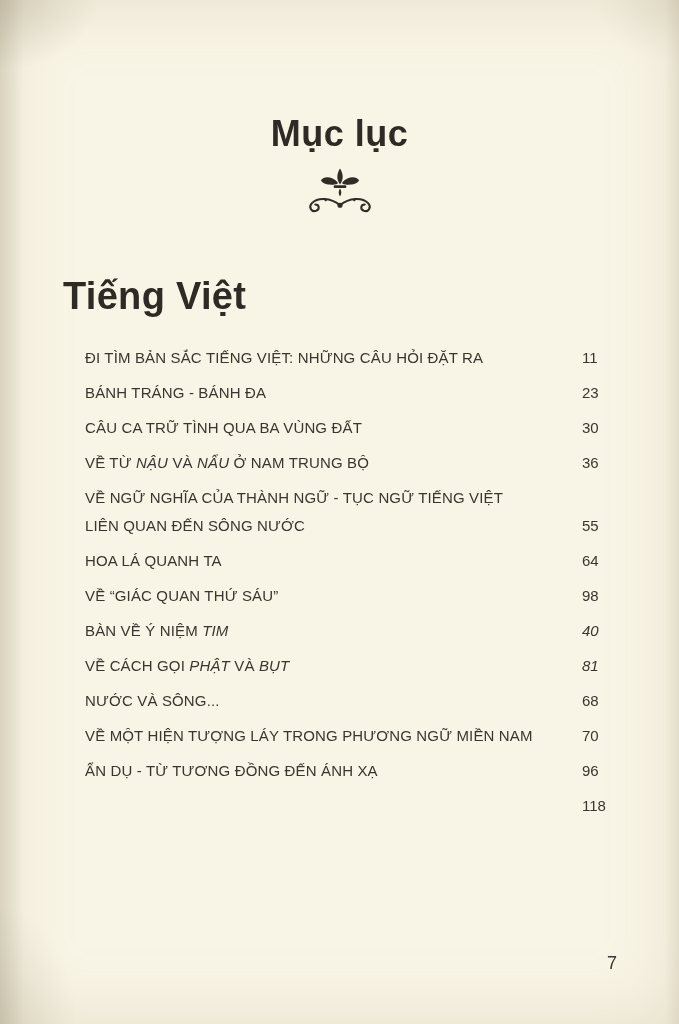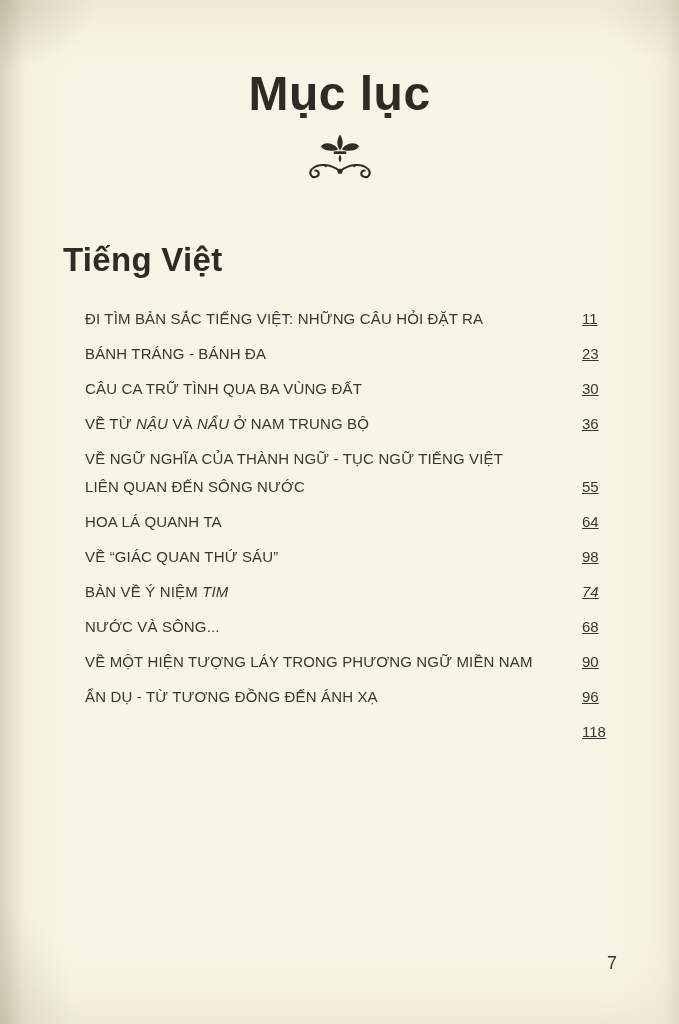--- a/index.html
+++ b/index.html
@@ -11,32 +11,32 @@
       radial-gradient(140px 100px at 0% 0%, rgba(95,85,60,0.20), transparent 70%),
       radial-gradient(110px 170px at 0% 100%, rgba(95,85,60,0.14), transparent 70%),
       radial-gradient(120px 90px at 100% 0%, rgba(95,85,60,0.10), transparent 70%),
       linear-gradient(90deg, rgba(110,100,75,0.18), rgba(110,100,75,0) 24px),
       linear-gradient(-90deg, rgba(110,100,75,0.10), rgba(110,100,75,0) 14px),
       #f9f5e6;
     box-shadow: inset 0 0 70px rgba(170,155,115,0.25);
     color:#35332c;
   }
   .title{
-    padding-top:66px;text-align:center;
-    font-size:48px;font-weight:700;letter-spacing:.5px;color:#2d2b24;
+    padding-top:113px;text-align:center;
+    font-size:36px;font-weight:700;letter-spacing:.5px;color:#2d2b24;
   }
   .ornament-wrap{text-align:center;margin-top:12px;height:58px;}
   .section-heading{
     margin:50px 0 0 63px;
-    font-size:33px;font-weight:700;color:#2d2b24;letter-spacing:.3px;
+    font-size:38px;font-weight:700;color:#2d2b24;letter-spacing:.3px;
   }
   .toc{margin:26px 0 0 85px;width:533px;font-size:15px;color:#38362f;}
   .toc-row{display:flex;align-items:flex-end;margin-bottom:7px;}
   .toc-title{flex:1;line-height:28px;letter-spacing:.15px;padding-right:10px;font-weight:400;}
-  .toc-page{flex:0 0 36px;width:36px;line-height:28px;text-align:left;text-decoration:underline;}
+  .toc-page{flex:0 0 36px;width:36px;line-height:28px;text-align:left;}
   .it{font-style:italic;}
   .page-num{position:absolute;right:62px;bottom:50px;font-size:18px;color:#38362f;}
 </style>
 </head>
 <body>
 
 <div class="page">
 
   <div class="title">Mục lục</div>
 
@@ -85,29 +85,33 @@
       <div class="toc-row">
         <div class="toc-title"><span>HOA LÁ QUANH TA</span></div>
         <div class="toc-page">64</div>
       </div>
       <div class="toc-row">
         <div class="toc-title"><span>VỀ “GIÁC QUAN THỨ SÁU”</span></div>
         <div class="toc-page">98</div>
       </div>
       <div class="toc-row">
         <div class="toc-title"><span>BÀN VỀ Ý NIỆM </span><span class="it">TIM</span></div>
-        <div class="toc-page it">74</div>
+        <div class="toc-page it">40</div>
+      </div>
+      <div class="toc-row">
+        <div class="toc-title"><span>VỀ CÁCH GỌI </span><span class="it">PHẬT</span><span> VÀ </span><span class="it">BỤT</span></div>
+        <div class="toc-page it">81</div>
       </div>
       <div class="toc-row">
         <div class="toc-title"><span>NƯỚC VÀ SÔNG...</span></div>
         <div class="toc-page">68</div>
       </div>
       <div class="toc-row">
         <div class="toc-title"><span>VỀ MỘT HIỆN TƯỢNG LÁY TRONG PHƯƠNG NGỮ MIỀN NAM</span></div>
-        <div class="toc-page">90</div>
+        <div class="toc-page">70</div>
       </div>
       <div class="toc-row">
         <div class="toc-title"><span>ẨN DỤ - TỪ TƯƠNG ĐỒNG ĐẾN ÁNH XẠ</span></div>
         <div class="toc-page">96</div>
       </div>
       <div class="toc-row">
         <div class="toc-title"><br></div>
         <div class="toc-page">118</div>
       </div>
     </div>

